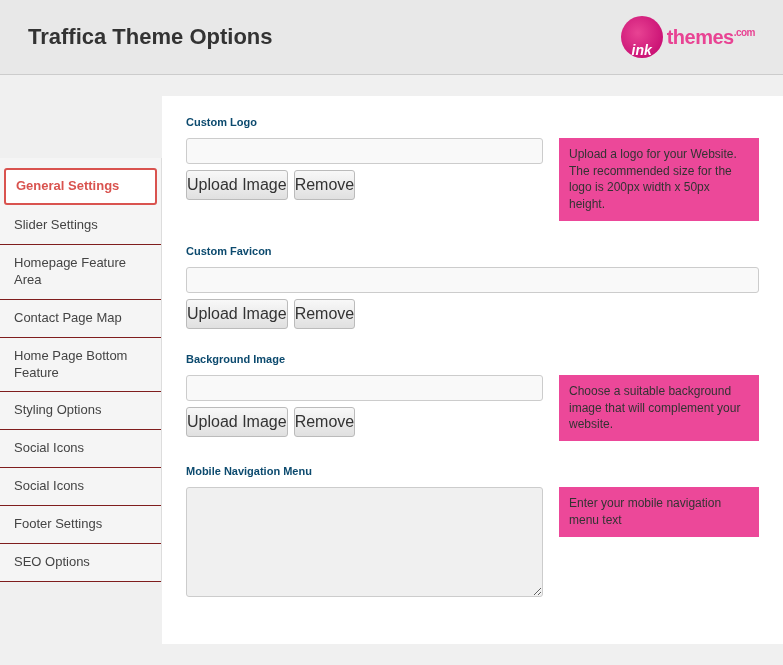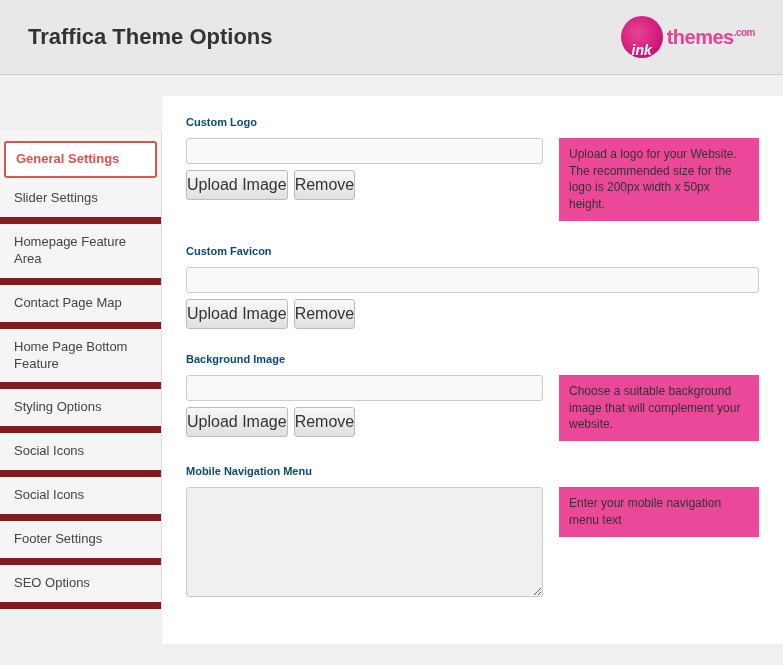--- a/index.html
+++ b/index.html
@@ -69,21 +69,21 @@
     
     .sidebar {
       width: 162px;
       background: #f5f5f5;
       border-right: 1px solid #ddd;
       padding-top: 8px;
       flex-shrink: 0;
     }
     .sidebar-item {
       padding: 10px 14px;
-      border-bottom: 7px solid #7f1d1d;
+      border-bottom: 1px solid #7f1d1d;
       cursor: pointer;
       font-size: 13px;
       color: #444;
       line-height: 1.3;
     }
     .sidebar-item.active {
       border: 2px solid #d9534f;
       color: #d9534f;
       background: #fff;
       font-weight: bold;

